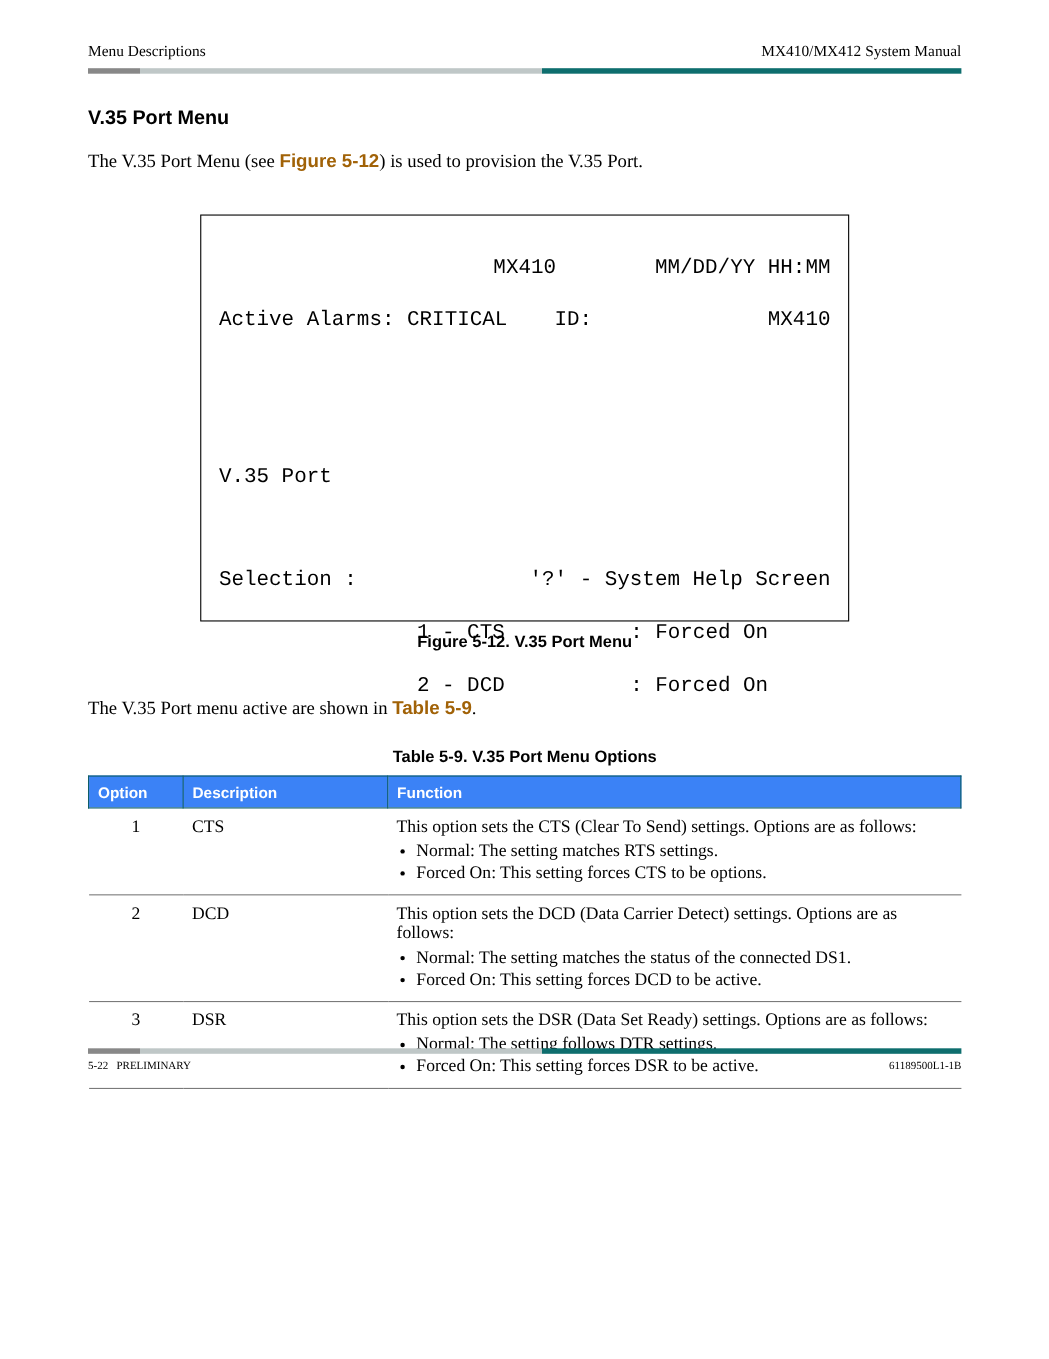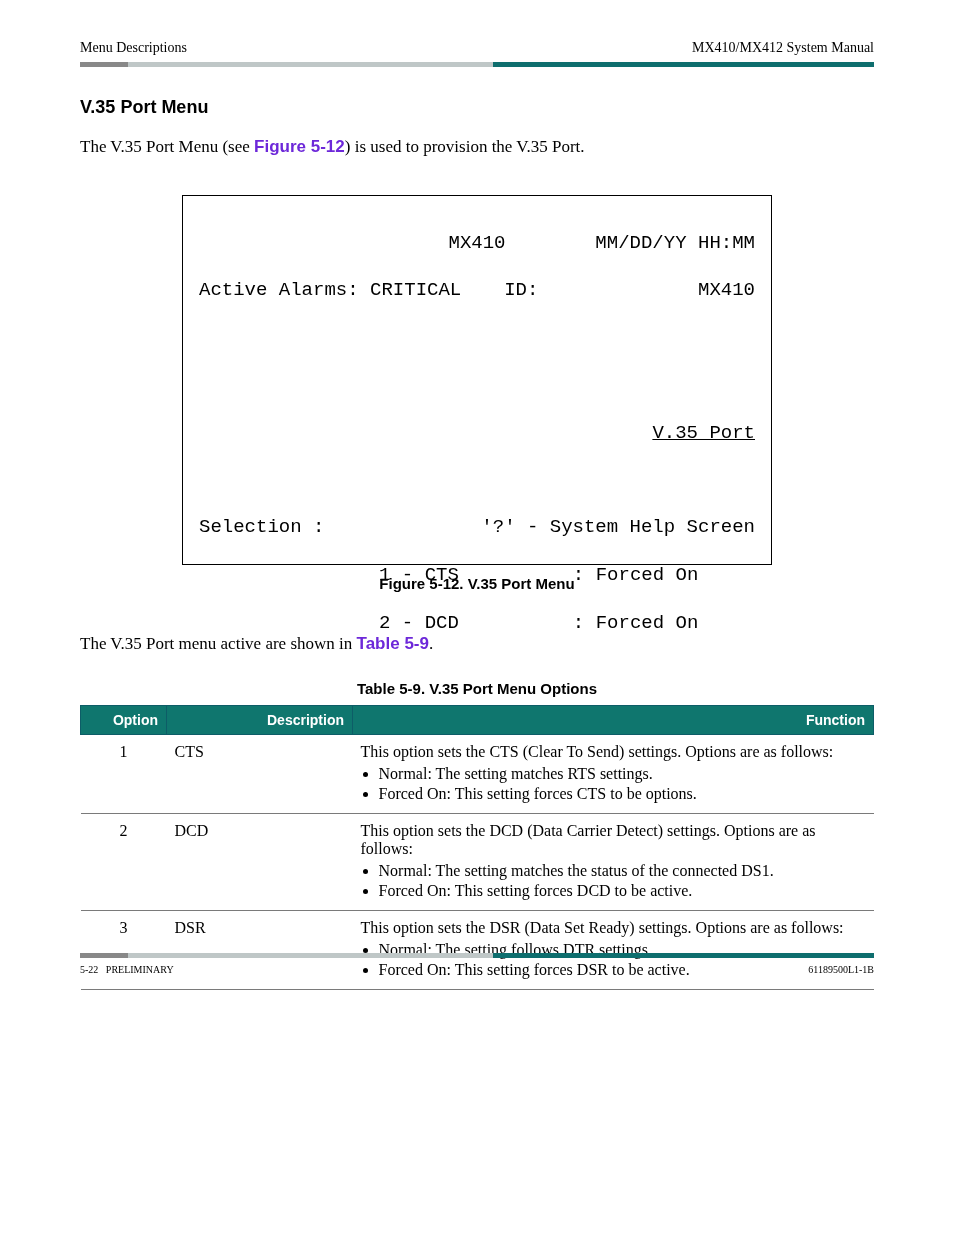--- a/index.html
+++ b/index.html
@@ -32,21 +32,21 @@
     font-family: Arial, Helvetica, sans-serif;
     font-weight: 900;
     font-size: 18px;
     margin: 0 0 8px 0;
   }
   .body-text {
     font-size: 17px;
     line-height: 1.4;
   }
   .fig-ref, .tbl-ref {
-    color: #6d28d9;
+    color: #a16207;
     font-family: Arial, Helvetica, sans-serif;
     font-weight: bold;
     margin-top: 47px;
   }
   .terminal-box {
     border: 1px solid #000;
     width: 590px;
     margin: 36px auto 10px auto;
     padding: 12px 16px 14px 16px;
     font-family: "Courier New", monospace;
@@ -66,25 +66,25 @@
     text-align: center;
     margin-top: 10px;
   }
   .table-caption { margin-top: 24px; margin-bottom: 8px; }
   table.opts {
     border-collapse: collapse;
     width: 100%;
     font-size: 16px;
   }
   table.opts thead th {
-    background: #0f766e;
+    background: #3b82f6;
     color: #fff;
     font-family: Arial, Helvetica, sans-serif;
     font-weight: bold;
-    text-align: right;
+    text-align: left;
     padding: 6px 8px;
     border: 1px solid #0d5d67;
     font-size: 14px;
   }
   table.opts td {
     border-top: 1px solid #7a7a7a;
     border-bottom: 1px solid #7a7a7a;
     padding: 8px 8px;
     vertical-align: top;
     font-family: Georgia, 'Times New Roman', serif;
@@ -124,21 +124,21 @@
   <h2 class="section-heading">V.35 Port Menu</h2>
   <p class="body-text">
     <span>The V.35 Port Menu (see </span><a class="fig-ref">Figure 5-12</a><span>) is used to provision the V.35 Port.</span>
   </p>
 
   <div class="terminal-box">
 <div class="terminal-row"><span> </span><span style="position:absolute;left:50%;transform:translateX(-50%);">MX410</span><span>MM/DD/YY HH:MM</span></div>
 <div class="terminal-row"><span>Active Alarms: CRITICAL</span><span><span>ID:</span>              <span>MX410</span></span></div>
 <div>&nbsp;</div>
 <div>&nbsp;</div>
-<div style="text-align:right;text-decoration:underline;"><span>V.35 Port</span></div>
+<div style="text-align:left;"><span>V.35 Port</span></div>
 <div>&nbsp;</div>
 <div>&nbsp;</div>
 <div style="padding-left:180px;"><span><span>1</span> - <span>CTS</span>          : <span>Forced On</span></span></div>
 <div style="padding-left:180px;"><span><span>2</span> - <span>DCD</span>          : <span>Forced On</span></span></div>
 <div style="position:absolute;bottom:24px;left:16px;right:16px;display:flex;justify-content:space-between;">
   <span>Selection :</span>
   <span>'?' - System Help Screen</span>
 </div>
   </div>
 

